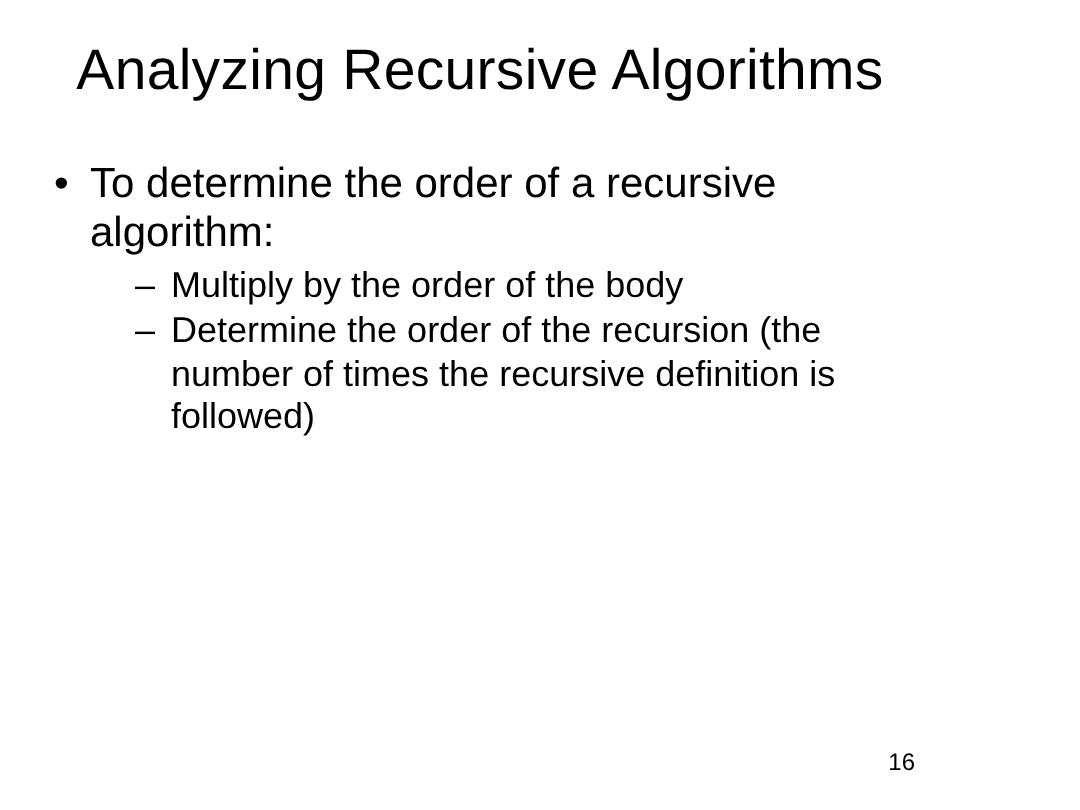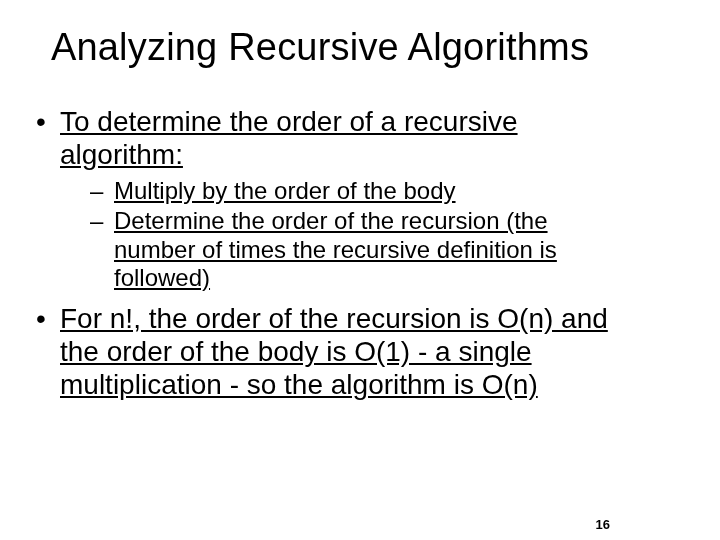--- a/index.html
+++ b/index.html
@@ -19,21 +19,20 @@
   }
   .title {
     font-size: 38px;
     text-align: center;
     padding-top: 26px;
     padding-bottom: 18px;
     letter-spacing: 0.2px;
   }
   .body {
     padding: 18px 30px 0 30px;
-    text-decoration: underline;
   }
   ul.lvl1 {
     list-style: none;
     margin: 0;
     padding: 0;
   }
   ul.lvl1 > li {
     font-size: 28px;
     line-height: 1.18;
     position: relative;
@@ -60,23 +59,22 @@
   }
   ul.lvl2 > li::before {
     content: "–";
     position: absolute;
     left: 30px;
     top: 0;
   }
   .pagenum {
     position: absolute;
     right: 30px;
-    bottom: 8px;
-    font-size: 13px;
-    font-weight: bold;
+    bottom: 22px;
+    font-size: 16px;
   }
 </style>
 </head>
 <body>
 
 <div class="slide">
   <div class="title">Analyzing Recursive Algorithms</div>
 
   <div class="body">
     <ul class="lvl1">
@@ -84,20 +82,17 @@
         <span>To determine the order of a recursive algorithm:</span>
         <ul class="lvl2">
           <li>
             <span>Multiply by the order of the body</span>
           </li>
           <li>
             <span>Determine the order of the recursion (the number of times the recursive definition is followed)</span>
           </li>
         </ul>
       </li>
-      <li>
-        <span>For n!, the order of the recursion is O(n) and the order of the body is O(1) - a single multiplication - so the algorithm is O(n)</span>
-      </li>
     </ul>
   </div>
 
   <div class="pagenum">16</div>
 </div>
 
 </body></html>

